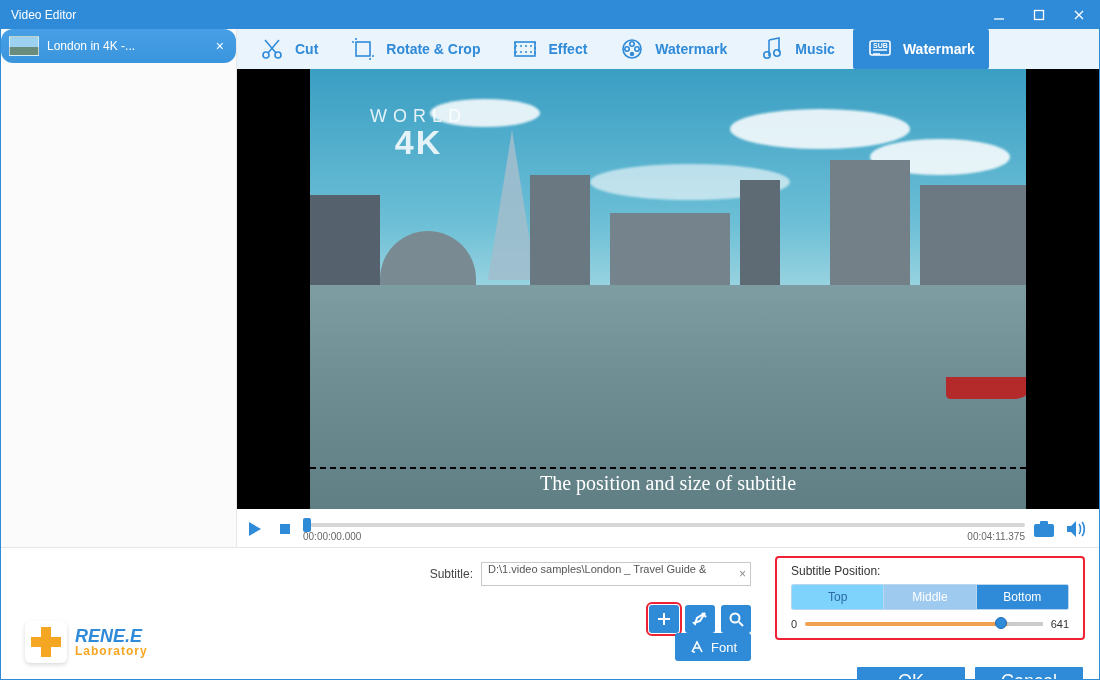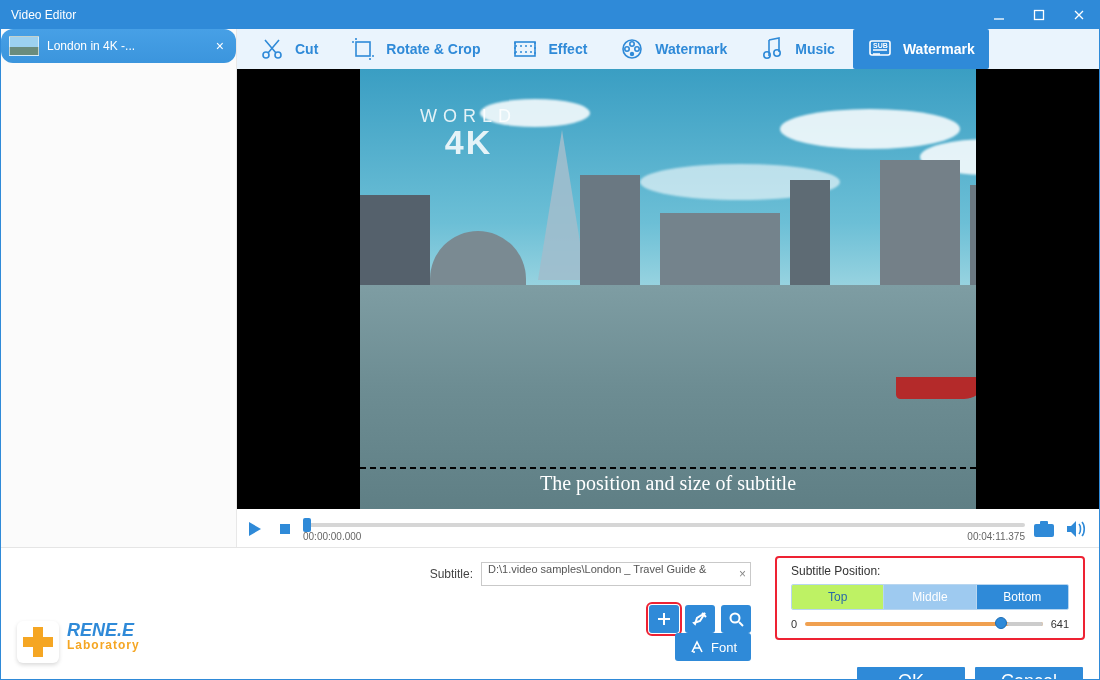--- a/index.html
+++ b/index.html
@@ -25,21 +25,21 @@
   
   .tabs { height: 40px; background: #eaf4fd; display: flex; align-items: stretch; padding: 0 8px; gap: 4px; }
   .tab { display: flex; align-items: center; gap: 10px; padding: 0 14px; color: #2f8ad8; font-size: 14px; font-weight: 600; border-radius: 2px; }
   .tab.active { background: #2f8ad8; color: #fff; }
   .tab .ico { width: 26px; height: 26px; display: flex; align-items: center; justify-content: center; }
   .tab .ico svg { width: 26px; height: 26px; stroke: #2f8ad8; fill: none; stroke-width: 1.6; }
   .tab.active .ico svg { stroke: #fff; }
 
   
   .preview-wrap { flex: 1; background: #000; position: relative; display: flex; justify-content: center; }
-  .preview { width: 616px; height: 100%; position: relative; overflow: hidden; }
+  .preview { width: 716px; height: 100%; position: relative; overflow: hidden; }
   .sky { position: absolute; inset: 0; background: linear-gradient(180deg,#3a9ec3 0%,#6cbfd6 35%,#a9dbe4 55%,#cfe9ec 62%); }
   .cloud { position: absolute; background: rgba(255,255,255,.85); border-radius: 50%; filter: blur(1px); }
   .c1 { width: 180px; height: 40px; top: 40px; left: 420px; }
   .c2 { width: 140px; height: 36px; top: 70px; left: 560px; }
   .c3 { width: 110px; height: 28px; top: 30px; left: 120px; }
   .c4 { width: 200px; height: 36px; top: 95px; left: 280px; opacity:.7;}
   .river { position: absolute; left: 0; right: 0; top: 49%; bottom: 0; background: linear-gradient(180deg,#7e9da3 0%, #6d8d93 45%, #5f7f85 100%); }
   .bank { position: absolute; left:0; right:0; top:49%; height:6px; background:#39423a; }
   .shard { position: absolute; left: 178px; bottom: 52%; width: 0; height: 0; border-left: 24px solid transparent; border-right: 24px solid transparent; border-bottom: 150px solid rgba(160,190,205,.9); }
   .bld { position: absolute; bottom: 51%; background:#6f7c84; }
@@ -79,31 +79,31 @@
   .sbtn { width:30px; height:28px; background:#2f8ad8; border-radius:3px; display:flex; align-items:center; justify-content:center; }
   .sbtn svg { stroke:#fff; fill:none; stroke-width:2; width:16px; height:16px; }
   .sbtn.hl { outline: 2px solid #e23; outline-offset: 1px; }
   .fontbtn { height:28px; padding: 0 14px; background:#2f8ad8; color:#fff; border-radius:3px; display:flex; align-items:center; gap:6px; font-size:13px; margin-left: 140px;}
   .fontbtn svg { stroke:#fff; fill:none; stroke-width:1.6; width:16px; height:16px;}
   .btnrow { display:flex; align-items:flex-end;flex-direction:column; }
 
   .rightcol { width: 310px; border: 2px solid #e23; border-radius:4px; padding: 6px 14px 8px 14px; font-size:12px; position:relative; }
   .rightcol .hdr { color:#333; margin-bottom:6px; }
   .posbtns { display:flex; border:1px solid #b8d6f0; border-radius:2px; overflow:hidden; }
-  .posbtn { flex:1; text-align:center; padding:5px 0; font-size:12px; background:#bef264; color:#2a6aa6; }
+  .posbtn { flex:1; text-align:center; padding:5px 0; font-size:12px; background:#7dd3fc; color:#2a6aa6; }
   .posbtn + .posbtn { border-left:1px solid #b8d6f0; }
   .posbtn.mid { background:#9ecaf0; color:#fff; }
   .posbtn.sel { background:#2f8ad8; color:#fff; }
   .prow { display:flex; align-items:center; gap:8px; margin-top:8px; font-size:11px; color:#333; }
   .ptrack { flex:1; height:4px; background:#f0a050; position:relative; border-radius:2px;}
   .ptrack::after{content:"";position:absolute;right:0;top:0;bottom:0;width:15%;background:#ccc;border-radius:2px;}
   .pknob { position:absolute; right:15%; top:-5px; width:12px; height:12px; background:#2f8ad8; border:1px solid #1d6db5; border-radius:50%; }
 
   
-  .logo { position:absolute; left:16px; bottom:16px; display:flex; gap:8px; }
+  .logo { position:absolute; left:24px; bottom:16px; display:flex; align-items:center; gap:8px; }
   .logo .cross { width:42px; height:42px; background:#fff; border-radius:6px; position:relative; box-shadow: 0 2px 4px rgba(0,0,0,.15);} 
   .logo .cross::before, .logo .cross::after { content:""; position:absolute; background:#f5a623; }
   .logo .cross::before { left:16px; top:6px; width:10px; height:30px; }
   .logo .cross::after { top:16px; left:6px; height:10px; width:30px; }
   .logo .txt { color:#2f8ad8; font-style:italic; font-weight:700; font-size:18px; line-height:1; }
   .logo .txt .sub { display:block; font-size:12px; color:#f5a623; font-weight:600; letter-spacing:1px; font-style:normal;}
 
   .actions { display:flex; justify-content:flex-end; gap:10px; padding: 6px 16px 10px 0; }
   .actbtn { width:108px; height:28px; background:#2f8ad8; color:#fff; border-radius:1px; display:flex; align-items:center; justify-content:center; font-size:18px; }
 </style>

